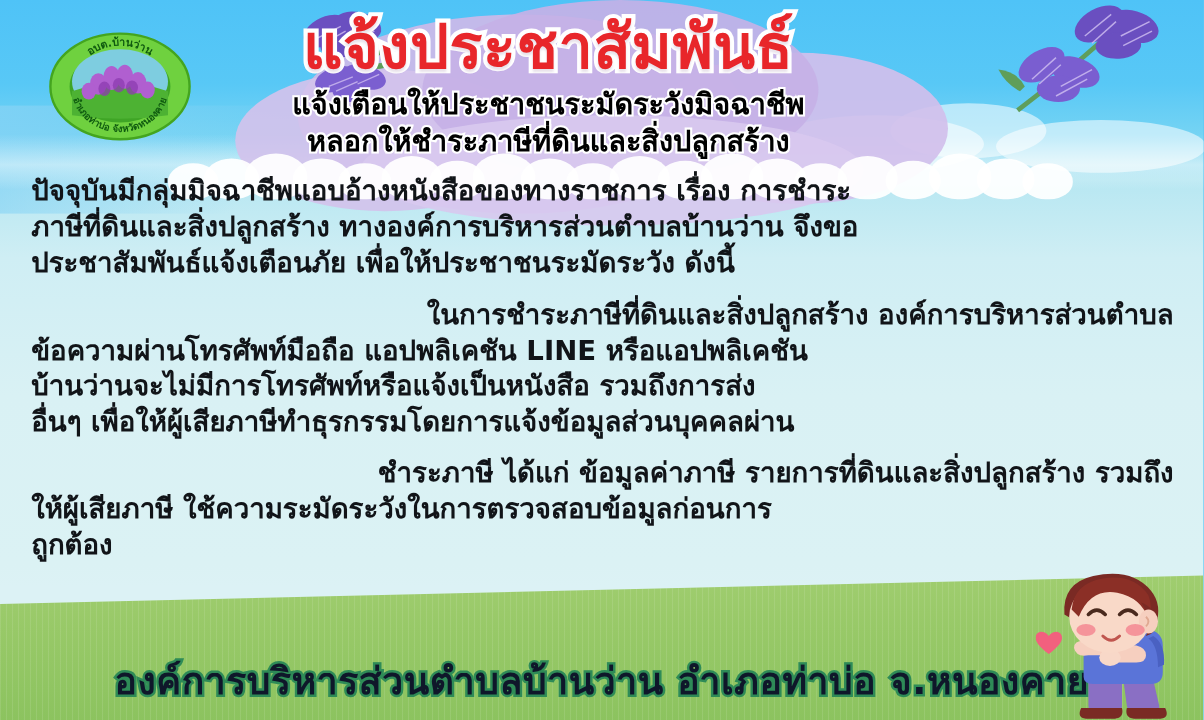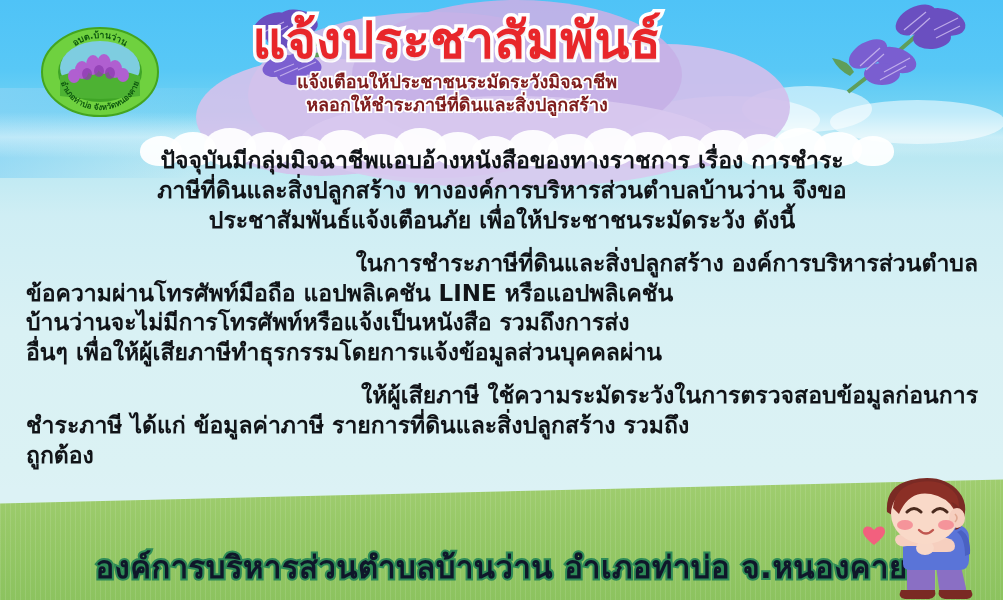--- a/index.html
+++ b/index.html
@@ -94,40 +94,40 @@
   .title {
     font-family:"DejaVu Sans","Liberation Sans",sans-serif;
     font-size:51px; font-weight:bold; color:#e8262a;
     letter-spacing:.5px; line-height:1.06;
     -webkit-text-stroke:7px #ffffff;
     paint-order:stroke fill;
     text-shadow:0 2px 2px rgba(120,90,140,.18);
   }
   .subtitle {
     margin-top:4px;
-    font-family:Liberation Mono, monospace;
-    font-size:18px; font-weight:bold; color:#7f1d1d;
+    font-family:Liberation Sans, sans-serif;
+    font-size:24px; font-weight:bold; color:#000000;
     line-height:1.30;
     -webkit-text-stroke:3.5px #ffffff;
     paint-order:stroke fill;
   }
   .subtitle div { white-space:nowrap; }
 
   
   .body-copy {
     position:absolute; left:26px; top:146px; width:952px;
     z-index:7;
     font-family:"DejaVu Sans","Liberation Sans",sans-serif;
     color:#111418;
     font-size:23px;
     font-weight:bold;
     line-height:1.30;
   }
   .para { margin-bottom:13px; }
-  .para.centered { text-align:center; }
+  .para.centered { text-align:left; }
   .para .ln { display:block; white-space:nowrap; }
   .para.indent .ln:first-child { text-indent:50px;text-align:right; }
 
   
   .footer {
     position:absolute; left:0; bottom:8px; width:1003px;
     text-align:center; z-index:8;
     font-family:"DejaVu Sans","Liberation Sans",sans-serif;
     font-size:31px; font-weight:bold;
     color:#0f172a;
@@ -281,22 +281,22 @@
         <span class="ln">ภาษีที่ดินและสิ่งปลูกสร้าง ทางองค์การบริหารส่วนตำบลบ้านว่าน จึงขอ</span>
         <span class="ln">ประชาสัมพันธ์แจ้งเตือนภัย เพื่อให้ประชาชนระมัดระวัง ดังนี้</span>
       </div>
       <div class="para indent">
         <span class="ln">ในการชำระภาษีที่ดินและสิ่งปลูกสร้าง องค์การบริหารส่วนตำบล</span>
         <span class="ln">ข้อความผ่านโทรศัพท์มือถือ แอปพลิเคชัน LINE หรือแอปพลิเคชัน</span>
         <span class="ln">บ้านว่านจะไม่มีการโทรศัพท์หรือแจ้งเป็นหนังสือ รวมถึงการส่ง</span>
         <span class="ln">อื่นๆ เพื่อให้ผู้เสียภาษีทำธุรกรรมโดยการแจ้งข้อมูลส่วนบุคคลผ่าน</span>
       </div>
       <div class="para indent">
+        <span class="ln">ชำระภาษี ได้แก่ ข้อมูลค่าภาษี รายการที่ดินและสิ่งปลูกสร้าง รวมถึง</span>
         <span class="ln">ให้ผู้เสียภาษี ใช้ความระมัดระวังในการตรวจสอบข้อมูลก่อนการ</span>
-        <span class="ln">ชำระภาษี ได้แก่ ข้อมูลค่าภาษี รายการที่ดินและสิ่งปลูกสร้าง รวมถึง</span>
         <span class="ln">ถูกต้อง</span>
       </div>
     </div>
 
   <div class="grass"></div>
 
   <div class="footer">องค์การบริหารส่วนตำบลบ้านว่าน อำเภอท่าบ่อ จ.หนองคาย</div>
 
   <svg class="heart" viewBox="0 0 22 20" xmlns="http://www.w3.org/2000/svg">
     <path d="M11 19 C3 13 0 8.5 0 5.6 C0 2.4 2.3 0.5 4.8 0.5 C6.8 0.5 9.2 1.6 11 4 C12.8 1.6 15.2 0.5 17.2 0.5 C19.7 0.5 22 2.4 22 5.6 C22 8.5 19 13 11 19 Z" fill="#f2607e"></path>

